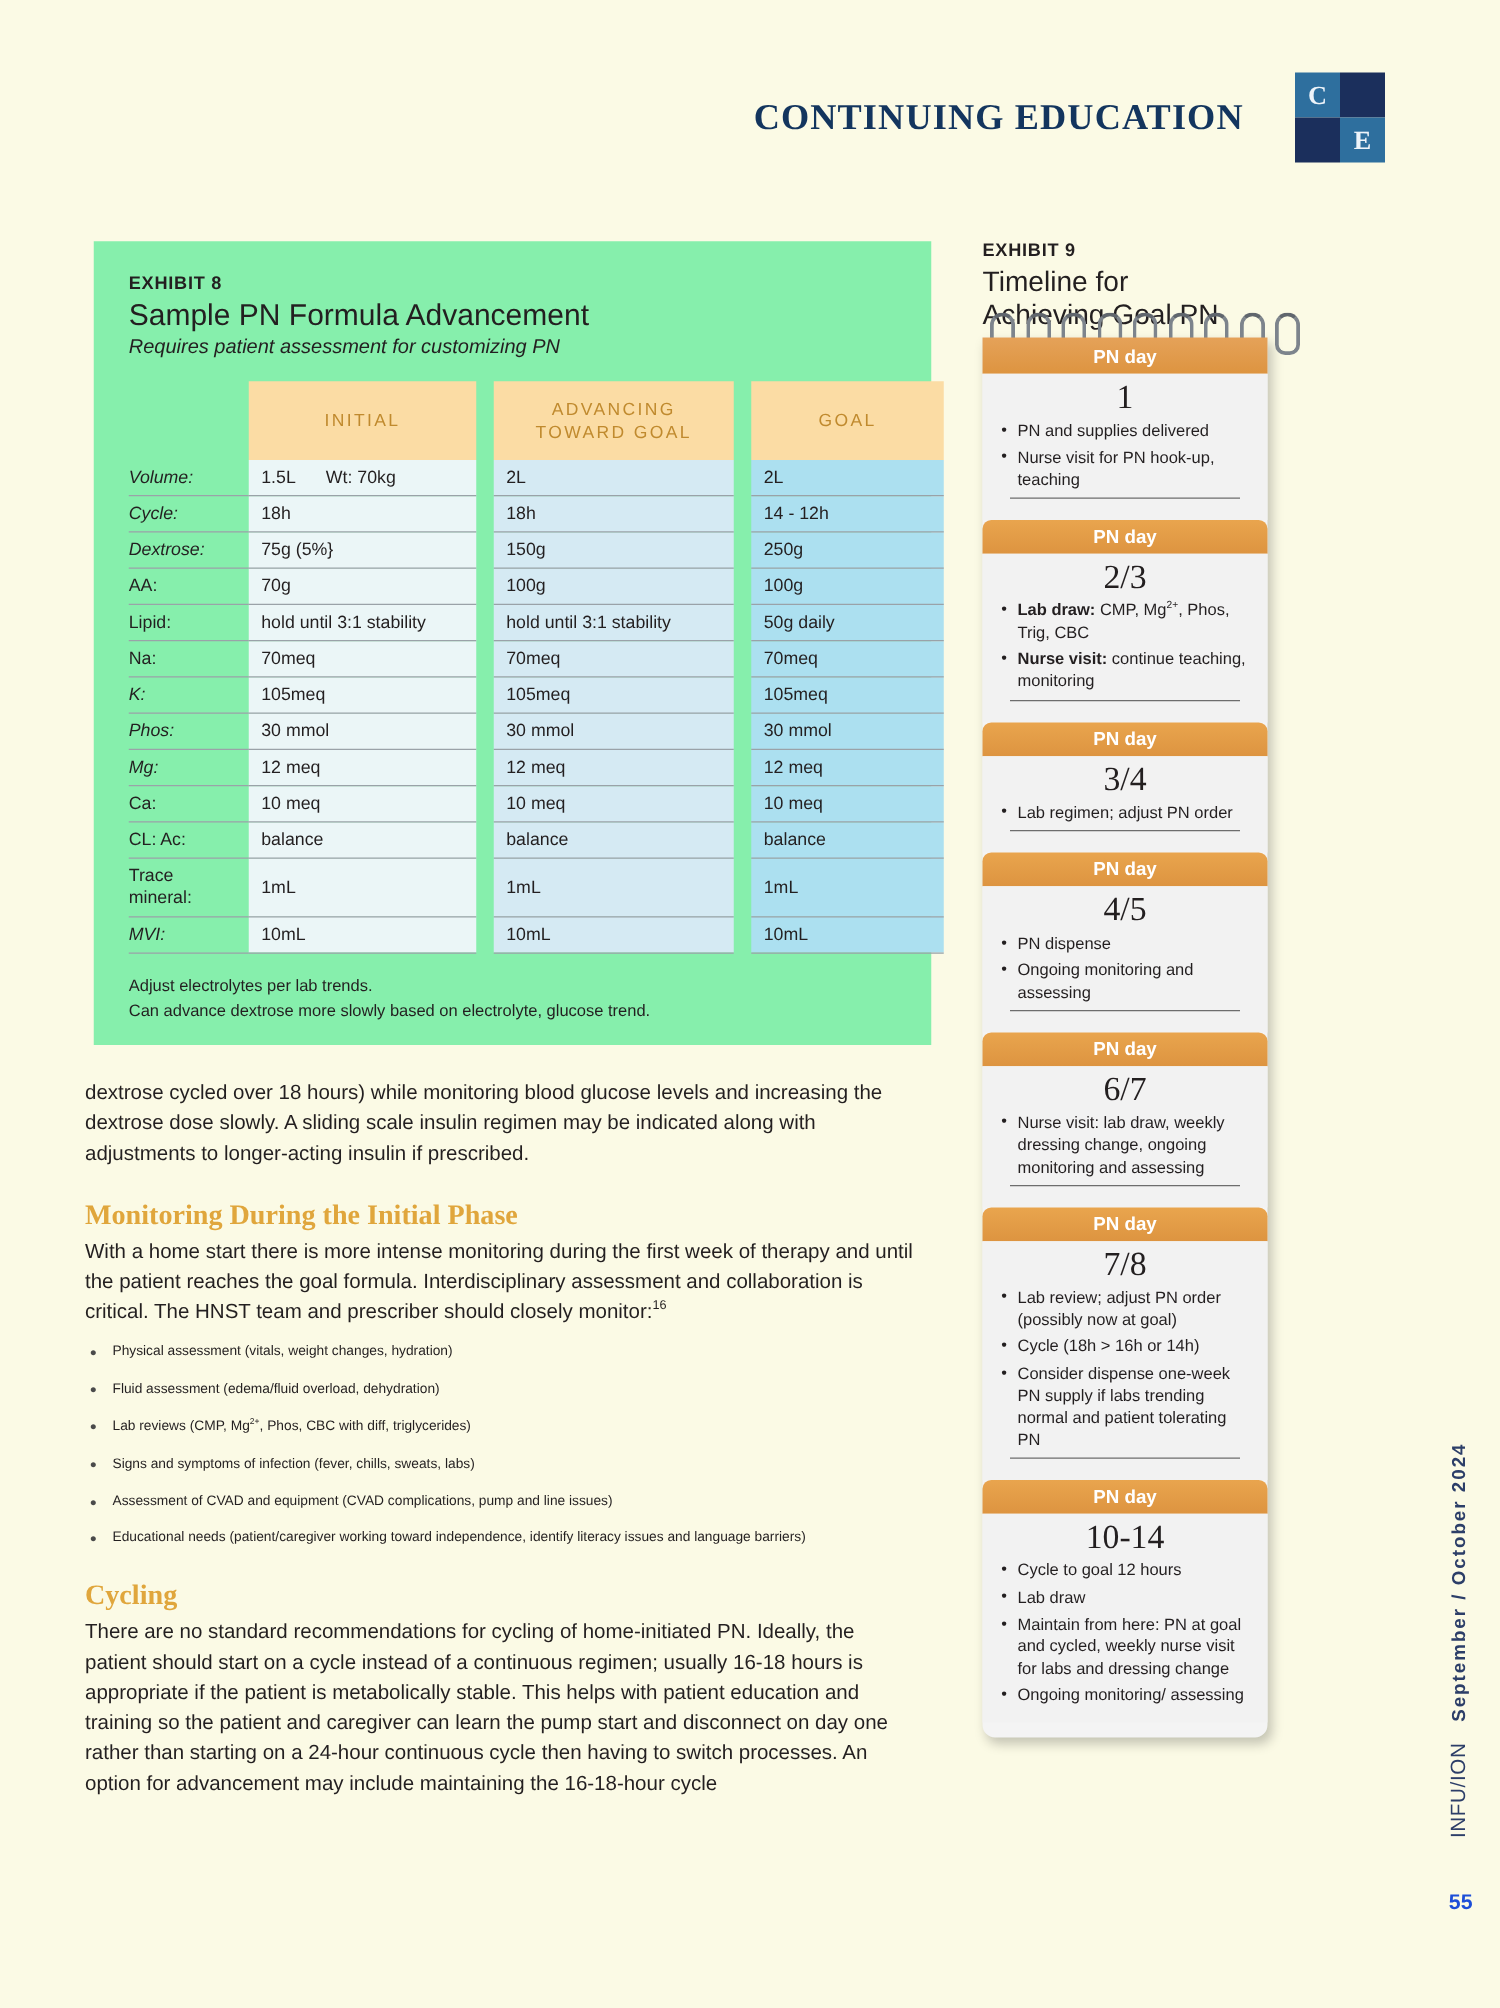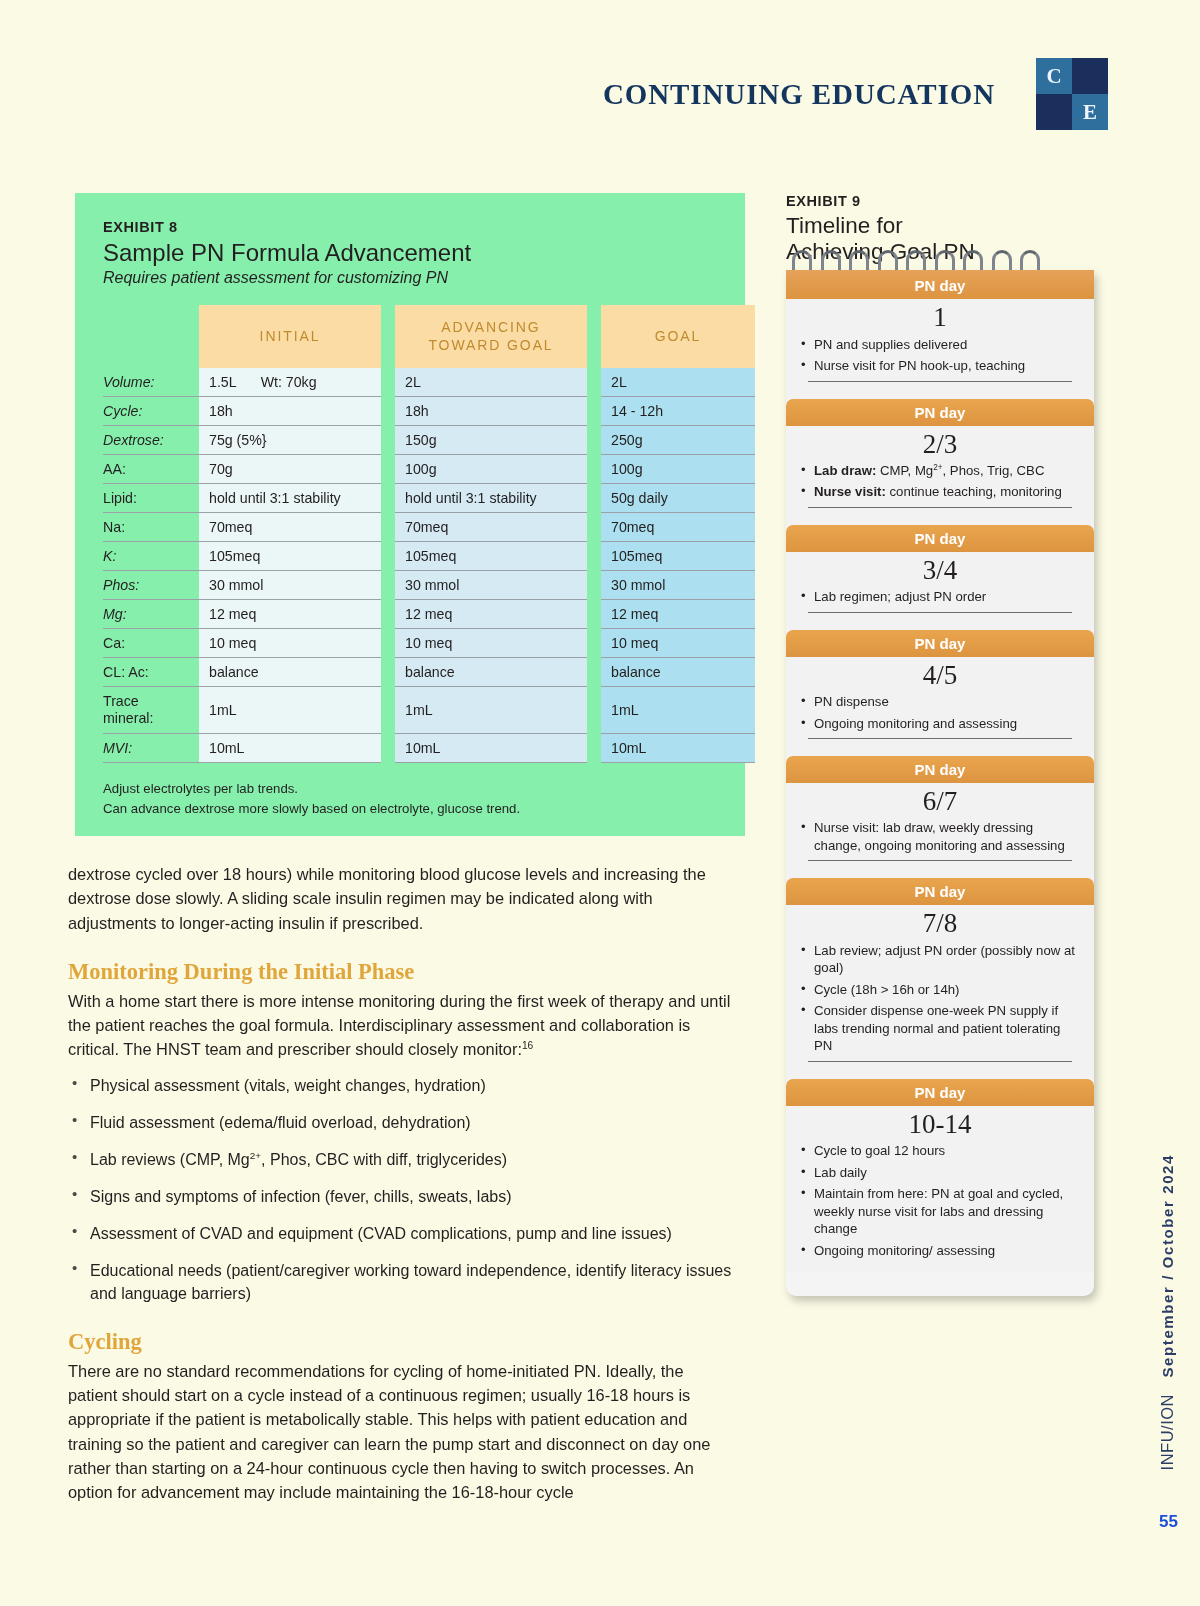--- a/index.html
+++ b/index.html
@@ -125,25 +125,25 @@
   }
   .ex9-kicker {
     font-size:14.5px; font-weight:700; letter-spacing:0.6px;
     margin:0 0 4px 6px;
   }
   .ex9-title {
     font-size:22.5px; line-height:1.14; margin:0 0 6px 6px;
   }
   .notepad {
     position:relative;
-    width:308px; margin-left:6px;
+    width:228px; margin-left:6px;
     background:#f4f4f4;
     border-radius:0 0 10px 10px;
     box-shadow:3px 5px 9px rgba(0,0,0,0.22);
-    padding-bottom:24px;
+    padding-bottom:12px;
   }
   .spiral {
     position:absolute; top:-20px; left:0; width:260px; height:34px;
     display:flex; justify-content:space-between; padding:0 6px;
     pointer-events:none;
   }
   .ring {
     width:20px; height:34px;
     border:3.4px solid #7d848c;
     border-radius:11px 11px 9px 9px;
@@ -214,21 +214,21 @@
     font-family:"Liberation Serif", serif;
     font-weight:700;
     font-size:22.5px;
     color:#e0a63c;
     margin:24px 0 4px 0;
   }
   ul.bullets { list-style:none; margin:12px 0 0 0; padding:0; }
   ul.bullets li {
     position:relative;
     padding-left:22px;
-    font-size:16px;
+    font-size:11px;
     line-height:1.44;
     margin-bottom:14px;
   }
   ul.bullets li:before {
     content:"•";
     position:absolute; left:4px; top:-2px;
     color:#4a4a4a; font-size:15px;
   }
   sup { font-size:0.62em; vertical-align:super; }
 
@@ -504,21 +504,21 @@
             </ul>
             <div class="card-rule"></div>
           </div>
         </div>
         <div class="card last">
           <div class="card-hdr">PN day</div>
           <div class="card-body">
             <div class="card-day">10-14</div>
             <ul>
               <li>Cycle to goal 12 hours</li>
-              <li>Lab daily</li>
+              <li>Lab draw</li>
               <li>Maintain from here: PN at goal and cycled, weekly nurse visit for labs and dressing change</li>
               <li>Ongoing monitoring/ assessing</li>
             </ul>
           </div>
         </div>
       </div>
   </div>
 </div>
 
 <div class="body-col">

